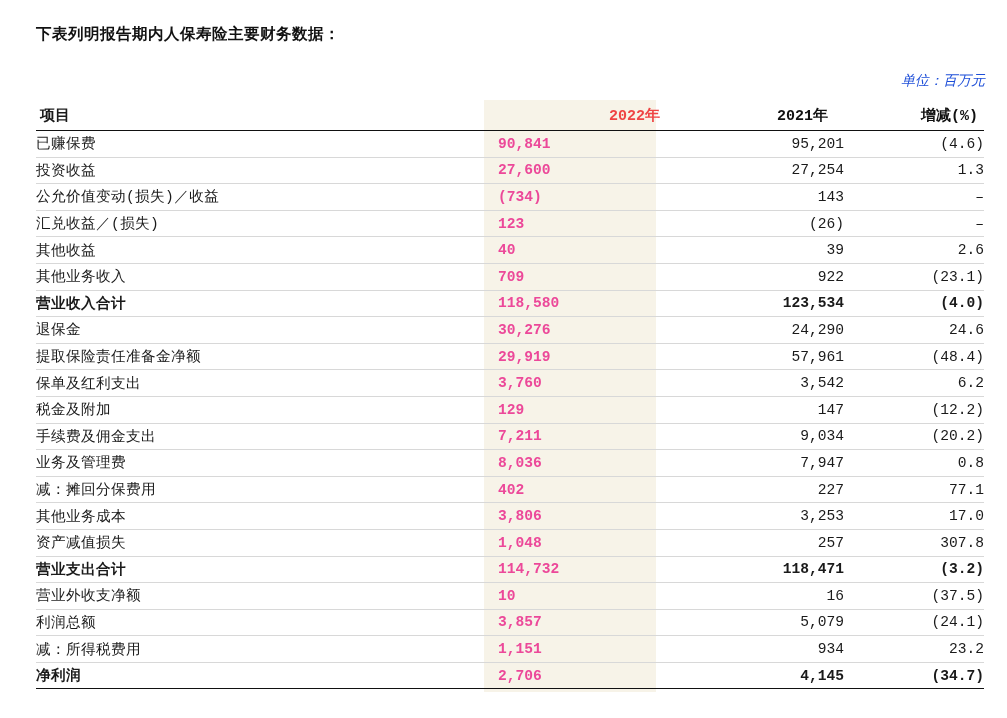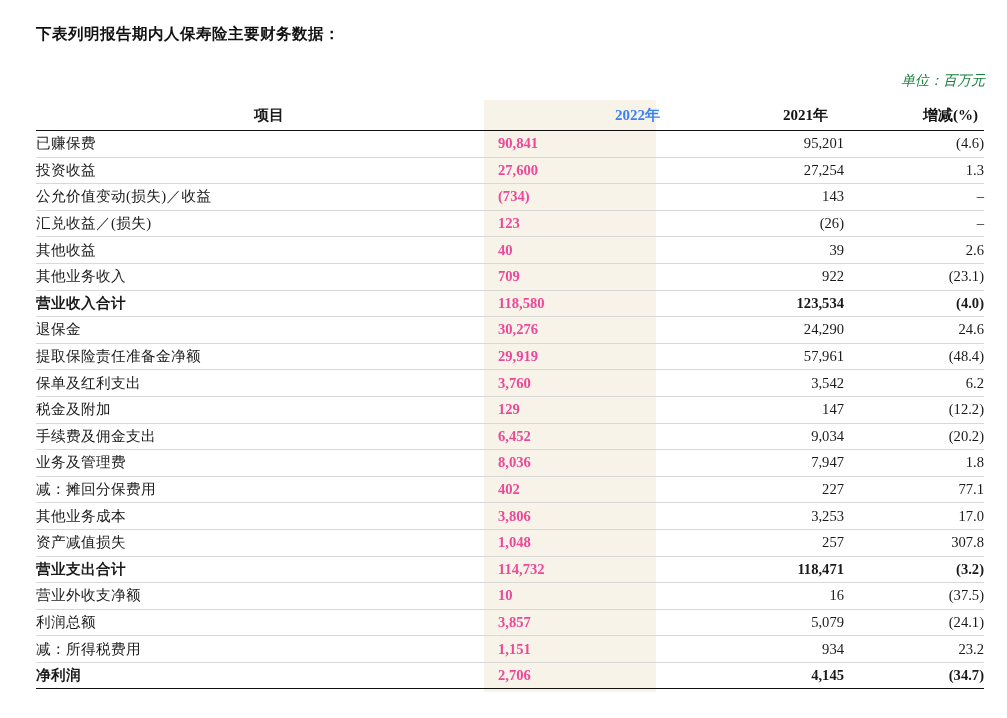--- a/index.html
+++ b/index.html
@@ -13,37 +13,38 @@
     font-family: "Liberation Serif", "DejaVu Serif", serif;
     color: #1a1a1a;
     overflow: hidden;
   }
   .page {
     position: relative;
     width: 1007px;
     height: 528px;
     box-sizing: border-box;
     padding: 0;
+    font-family: Liberation Mono, monospace;
   }
   .intro {
     position: absolute;
     left: 36px;
     top: 24px;
     font-size: 15.5px;
     font-weight: bold;
     letter-spacing: 0.5px;
     color: #111;
   }
   .unit {
     position: absolute;
     right: 22px;
     top: 72px;
     font-size: 14px;
     font-style: italic;
-    color: #15803d;
+    color: #1d4ed8;
   }
   table.fin {
     position: absolute;
     left: 36px;
     top: 100px;
     width: 948px;
     border-collapse: collapse;
     table-layout: fixed;
   }
   table.fin col.c-item { width: 462px; }
@@ -55,22 +56,22 @@
     padding: 0;
     vertical-align: middle;
   }
   thead th {
     height: 30px;
     font-size: 15px;
     font-weight: bold;
     border-bottom: 1.6px solid #111;
     padding-bottom: 4px;
   }
-  thead th.h-item { text-align: center; padding-left: 4px; }
-  thead th.h-y1 { text-align: right; padding-right: 18px; color: #3b82f6; }
+  thead th.h-item { text-align: left; padding-left: 4px; }
+  thead th.h-y1 { text-align: right; padding-right: 18px; color: #ef4444; }
   thead th.h-y2 { text-align: right; padding-right: 16px; color: #111; margin-top: 8px; }
   thead th.h-chg { text-align: right; padding-right: 6px; color: #111; font-weight: bold; margin-top: 34px; }
 
   tbody td {
     height: 25.6px;
     font-size: 14.6px;
     border-bottom: 0.8px solid #d8d8d8;
   }
   tbody tr:last-child td {
     border-bottom: 1.6px solid #111;
@@ -199,29 +200,29 @@
           <td class="c-chg">6.2</td>
         </tr>
         <tr>
           <td class="c-item">税金及附加</td>
           <td class="c-y1">129</td>
           <td class="c-y2">147</td>
           <td class="c-chg">(12.2)</td>
         </tr>
         <tr>
           <td class="c-item">手续费及佣金支出</td>
-          <td class="c-y1">6,452</td>
+          <td class="c-y1">7,211</td>
           <td class="c-y2">9,034</td>
           <td class="c-chg">(20.2)</td>
         </tr>
         <tr>
           <td class="c-item">业务及管理费</td>
           <td class="c-y1">8,036</td>
           <td class="c-y2">7,947</td>
-          <td class="c-chg">1.8</td>
+          <td class="c-chg">0.8</td>
         </tr>
         <tr>
           <td class="c-item">减：摊回分保费用</td>
           <td class="c-y1">402</td>
           <td class="c-y2">227</td>
           <td class="c-chg">77.1</td>
         </tr>
         <tr>
           <td class="c-item">其他业务成本</td>
           <td class="c-y1">3,806</td>

